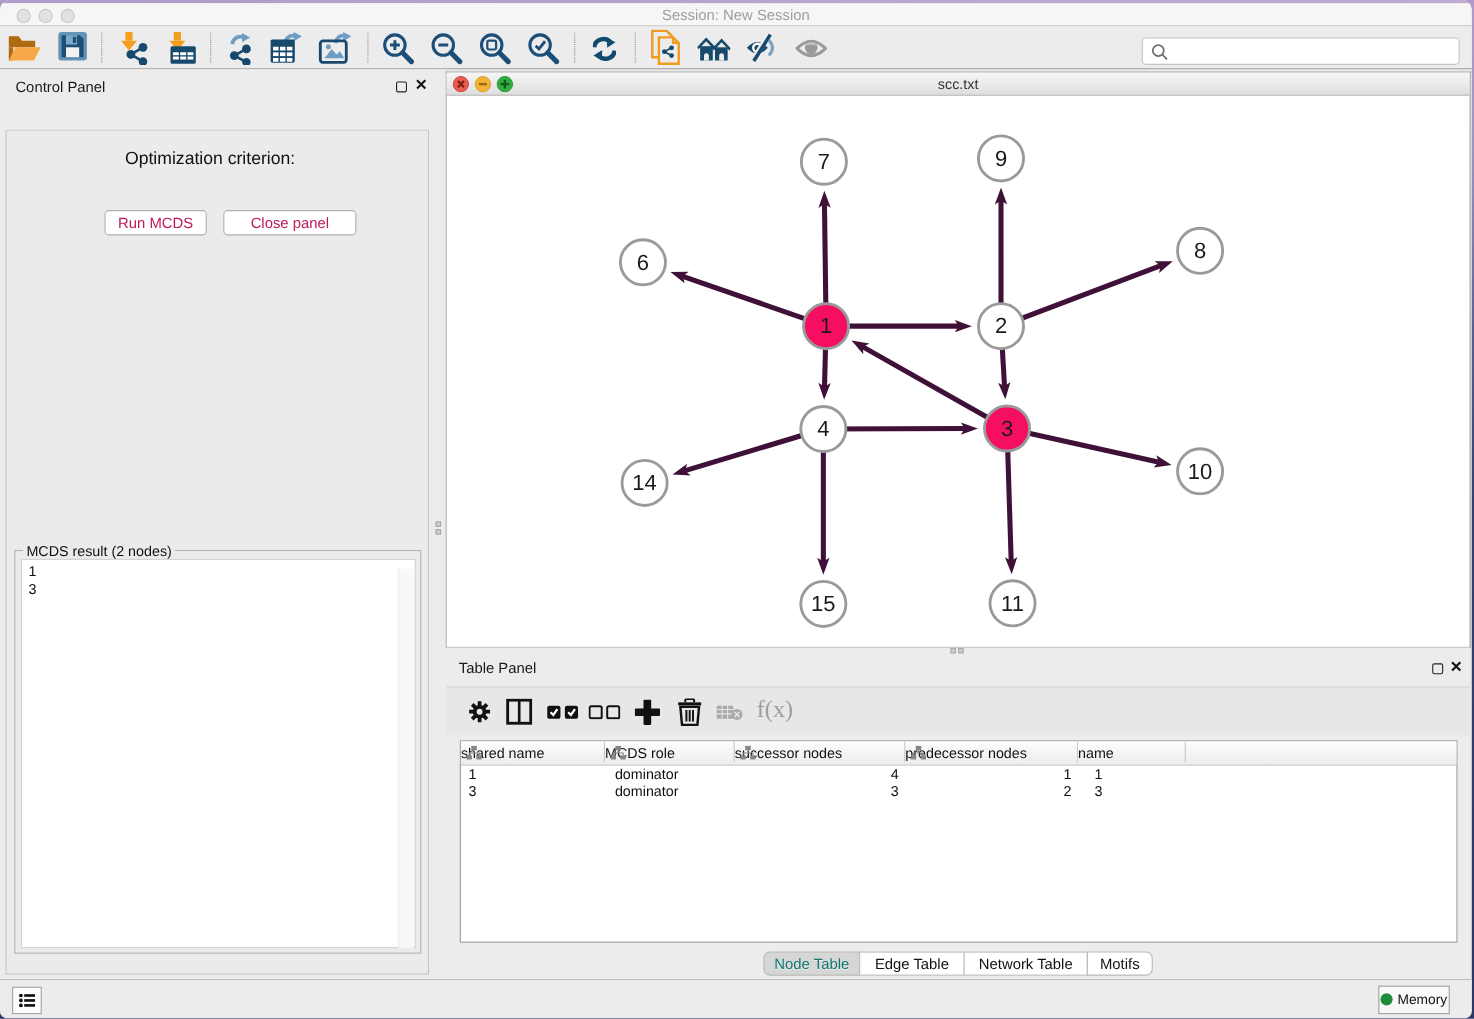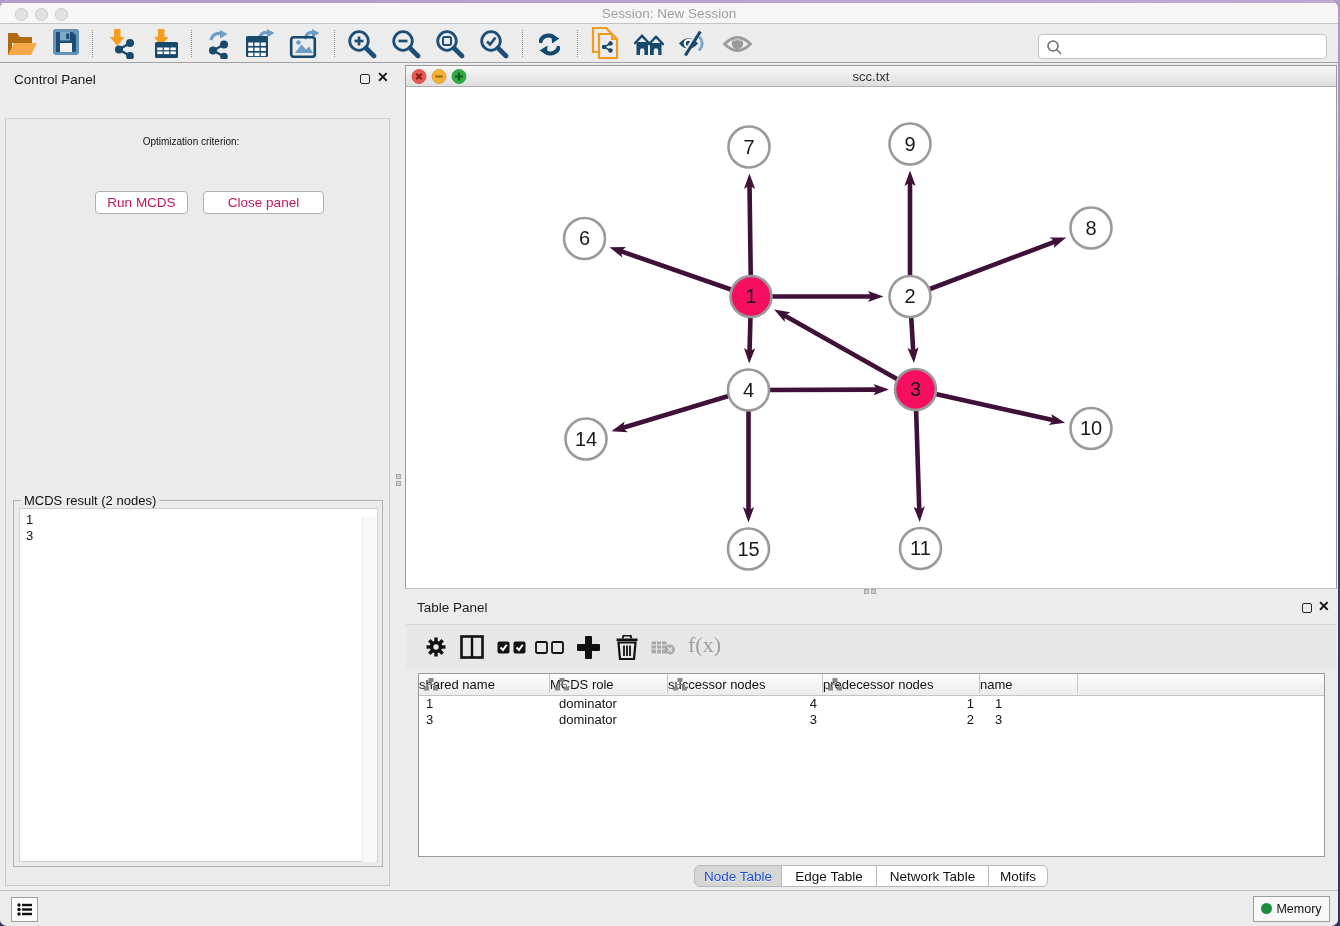--- a/index.html
+++ b/index.html
@@ -19,21 +19,21 @@
 
 
 #cpanel{position:absolute;left:0;top:63px;width:392px;height:823px;background:#ececec}
 #cp-title{position:absolute;left:14px;top:9px;font-size:13.5px;color:#1a1a1a}
 .fl-ic{position:absolute;top:11px;width:10px;height:10px;border:1.6px solid #222;border-radius:2px}
 .x-ic{position:absolute;font-size:14px;font-weight:bold;color:#111;top:6px}
 #cp-tabs{position:absolute;left:0;top:34px;width:392px;height:21px}
 .tab{position:absolute;top:0;height:21px;background:#fff;border:1px solid #b9b9b9;font-size:13.5px;color:#111;text-align:center;line-height:20px}
 .tab.sel{background:#d8d8d8;color:#b5b5b5;text-shadow:0 1px 0 #f5f5f5}
 #cp-content{position:absolute;left:5px;top:55px;width:385px;height:768px;background:#ebebeb;border:1px solid #c6c6c6;border-top:1px solid #d2d2d2}
-#opt-label{position:absolute;left:0;top:73px;width:382px;text-align:center;font-size:10px;color:#111}
+#opt-label{position:absolute;left:0;top:73px;width:382px;text-align:center;font-size:16px;color:#111}
 #dropdown{position:absolute;left:43px;top:95px;width:311px;height:23px;background:#fff;border:1px solid #ababab;border-radius:4px;font-size:13.5px;color:#111;line-height:21px;padding-left:13px}
 
 .btn{position:absolute;top:128px;height:23px;background:#fff;border:1px solid #b0b0b0;border-radius:4px;font-size:13.5px;color:#be185d;text-align:center;line-height:21px}
 #fieldset{position:absolute;left:13px;top:437px;width:370px;height:367px;border:1px solid #b2b2b2}
 #fs-legend{position:absolute;left:7px;top:-8px;background:#ebebeb;padding:0 3px;font-size:13px;color:#111}
 #fs-text{position:absolute;left:5px;top:7px;width:359px;height:354px;background:#fff;border:1px solid #cfcfcf;font-size:13px;color:#111;line-height:16px;padding:3px 0 0 6px}
 #fs-scroll{position:absolute;right:1px;top:8px;width:14px;height:345px;background:#f8f8f8;border-left:1px solid #ececec}
 
 
 #netframe{position:absolute;left:405px;top:65px;width:932px;height:524px;background:#fff;border:1px solid #9a9a9a;border-bottom-color:#c2c2c2}
@@ -46,26 +46,26 @@
 #tpanel{position:absolute;left:405px;top:600px;width:932px;height:290px;background:#ececec}
 #tp-title{position:absolute;left:12px;top:0px;font-size:13.5px;color:#1a1a1a}
 #tp-toolbar{position:absolute;left:1px;top:24px;width:930px;height:44px;background:#e7e7e7;border-top:1px solid #d5d5d5}
 #tp-table{position:absolute;left:13px;top:73px;width:907px;height:184px;background:#fff;border:1px solid #9a9a9a}
 #tp-thead{position:absolute;left:0;top:0;width:905px;height:22px;background:linear-gradient(180deg,#fdfdfd,#ececec);border-bottom:1px solid #c3c3c3}
 .th{position:absolute;top:0;height:19px;border-right:1px solid #c8c8c8;font-size:13px;color:#111;text-align:left;line-height:21px}
 .treeic{position:absolute;left:5px;top:4px}
 .td{position:absolute;font-size:13px;color:#111;line-height:16px}
 #tp-tabs{position:absolute;left:0;top:265px;width:932px;height:22px}
 .btab{position:absolute;top:0;height:22px;background:#fff;border:1px solid #b9b9b9;font-size:13.5px;color:#111;text-align:center;line-height:21px}
-.btab.sel{background:#d6d6d6;color:#1d4ed8;text-shadow:0 1px 0 #f2f2f2}
+.btab.sel{background:#d6d6d6;color:#0f766e;text-shadow:0 1px 0 #f2f2f2}
 
 
 #statusbar{position:absolute;left:0;top:890px;width:1338px;height:34px;background:#ececec;border-top:1px solid #c0c0c0}
 #listbtn{position:absolute;left:11px;top:6px;width:27px;height:25px;background:#fcfcfc;border:1px solid #9e9e9e}
-#membtn{position:absolute;left:1253px;top:5px;width:77px;height:26px;background:#f8f8f8;border:1px solid #9e9e9e;font-size:12.5px;color:#111;line-height:24px;text-align:center}
+#membtn{position:absolute;left:1253px;top:5px;width:65px;height:26px;background:#f8f8f8;border:1px solid #9e9e9e;font-size:12.5px;color:#111;line-height:24px;text-align:center}
 #membtn i{display:inline-block;width:11px;height:11px;border-radius:50%;background:#1d8c3c;margin-right:4px;vertical-align:-1px}
 svg text{font-family:"Liberation Sans",sans-serif}
 #graph text{font-size:20px;fill:#1a1a1a;text-anchor:middle}
 </style>
 </head>
 <body>
 <div id="wall"></div>
 <div id="win">
 <div id="strip"></div>
 <div id="titlebar">

